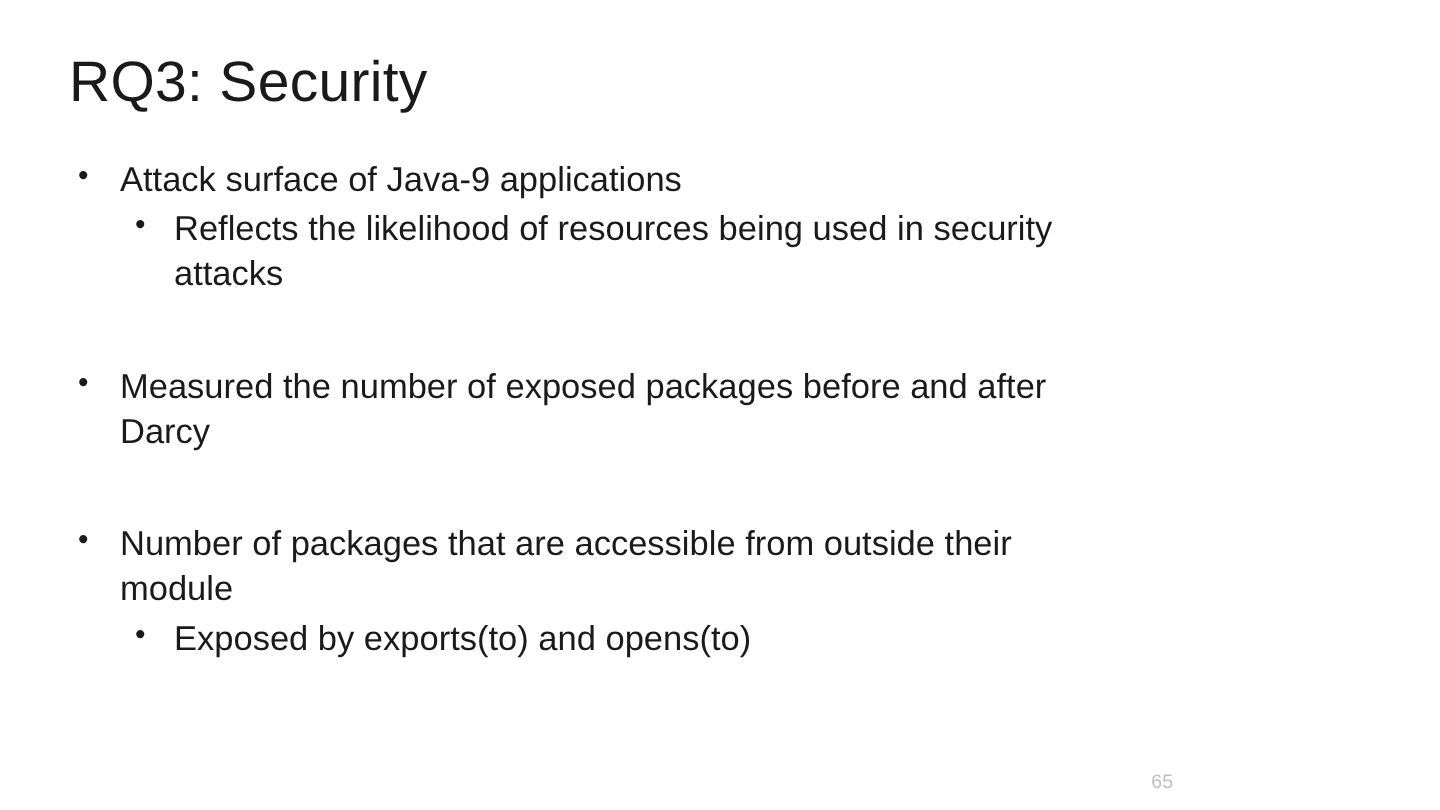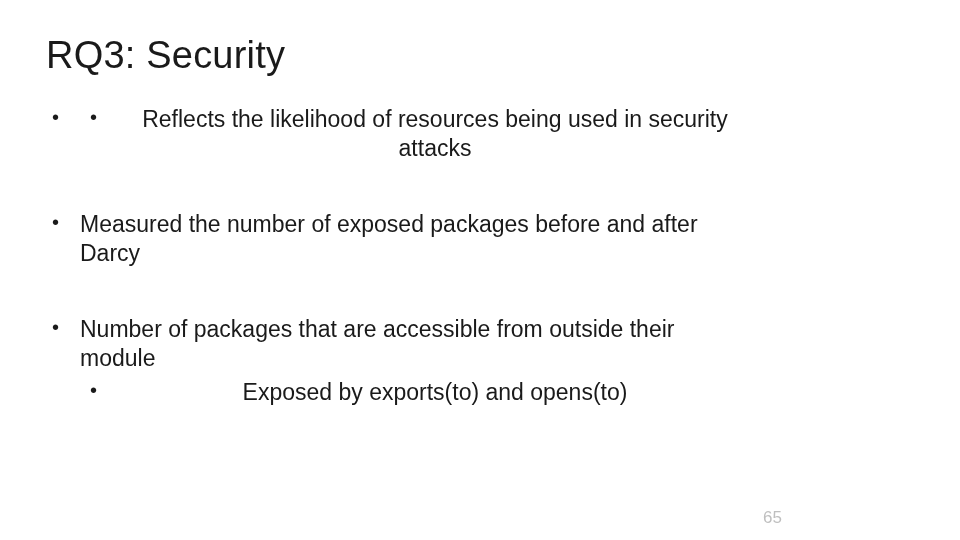--- a/index.html
+++ b/index.html
@@ -3,35 +3,36 @@
 <meta charset="utf-8">
 <style>
   * { margin: 0; padding: 0; box-sizing: border-box; }
   html, body { width: 960px; height: 540px; background: #fff; font-family: Arial, Helvetica, sans-serif; color: #1a1a1a; }
   .slide { position: relative; width: 800px; height: 540px; padding: 34px 46px 0 46px; }
   .title { font-size: 38px; font-weight: 400; letter-spacing: 0.2px; margin-bottom: 28px; }
   .content { font-size: 23px; line-height: 1.28; }
   ul { list-style: none; }
   .lvl1 > li { position: relative; padding-left: 34px; margin-bottom: 46px; }
   .lvl1 > li::before { content: "•"; position: absolute; left: 6px; top: 0; font-size: 20px; }
-  .lvl2 { margin-top: 4px; text-align: center; }
+  .lvl2 { margin-top: 4px; }
   .lvl2 > li { position: relative; padding-left: 36px; }
   .lvl2 > li::before { content: "•"; position: absolute; left: 10px; top: 0; font-size: 20px; }
-  .pagenum { position: absolute; right: 18px; bottom: 12px; font-size: 17px; color: #bfbfbf; }
+  .pagenum { position: absolute; right: 18px; bottom: 12px; font-size: 13px; color: #bfbfbf; }
 </style>
 </head>
 <body>
 
 <div class="slide">
   <h1 class="title">RQ3: Security</h1>
 
   <div class="content">
     <ul class="lvl1">
 
       <li>
+        <span>Attack surface of Java-9 applications</span>
         <ul class="lvl2">
           <li>
             <span>Reflects the likelihood of resources being used in security attacks</span>
           </li>
         </ul>
       </li>
 
       <li>
         <span>Measured the number of exposed packages before and after Darcy</span>
       </li>

